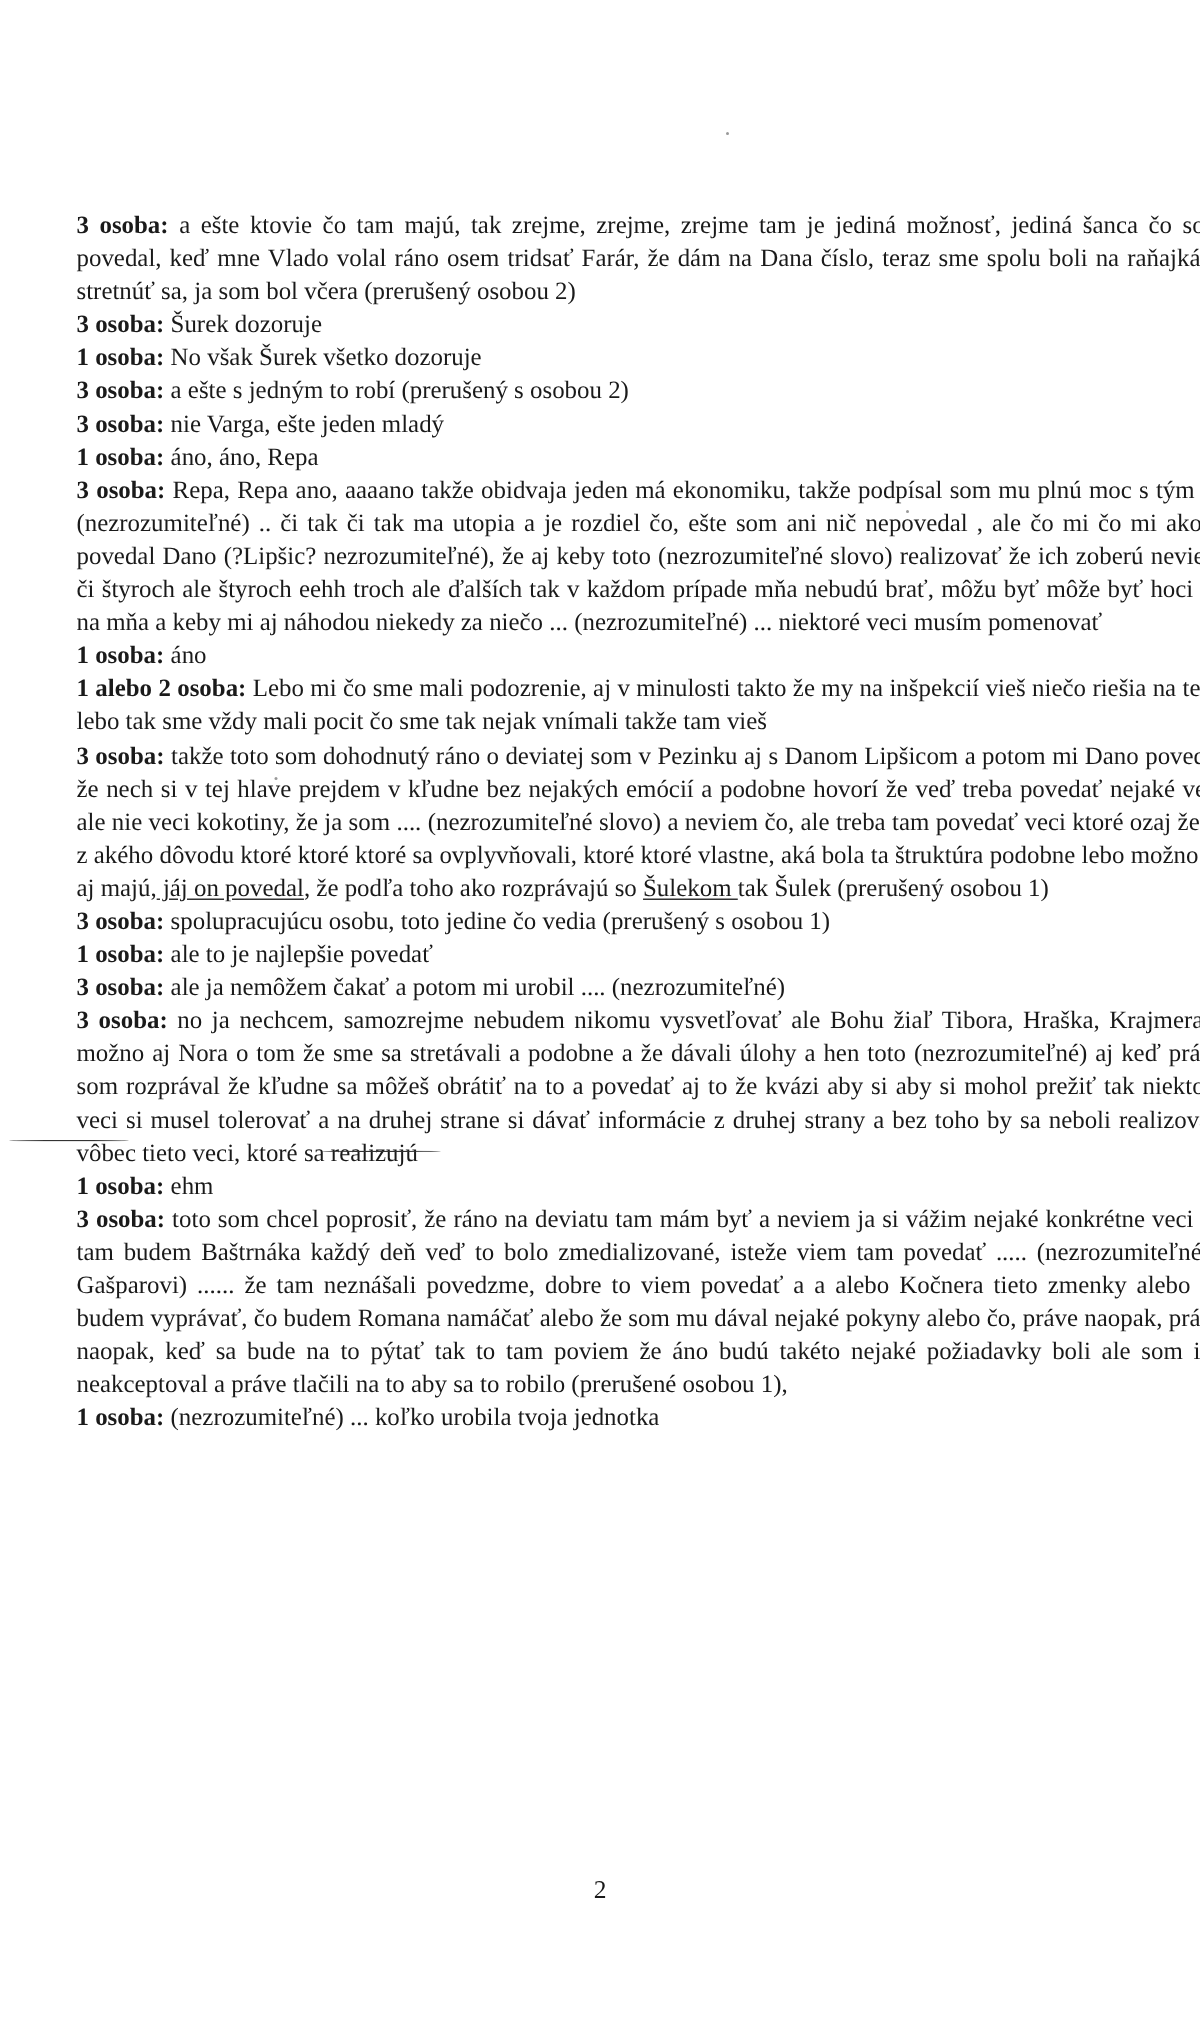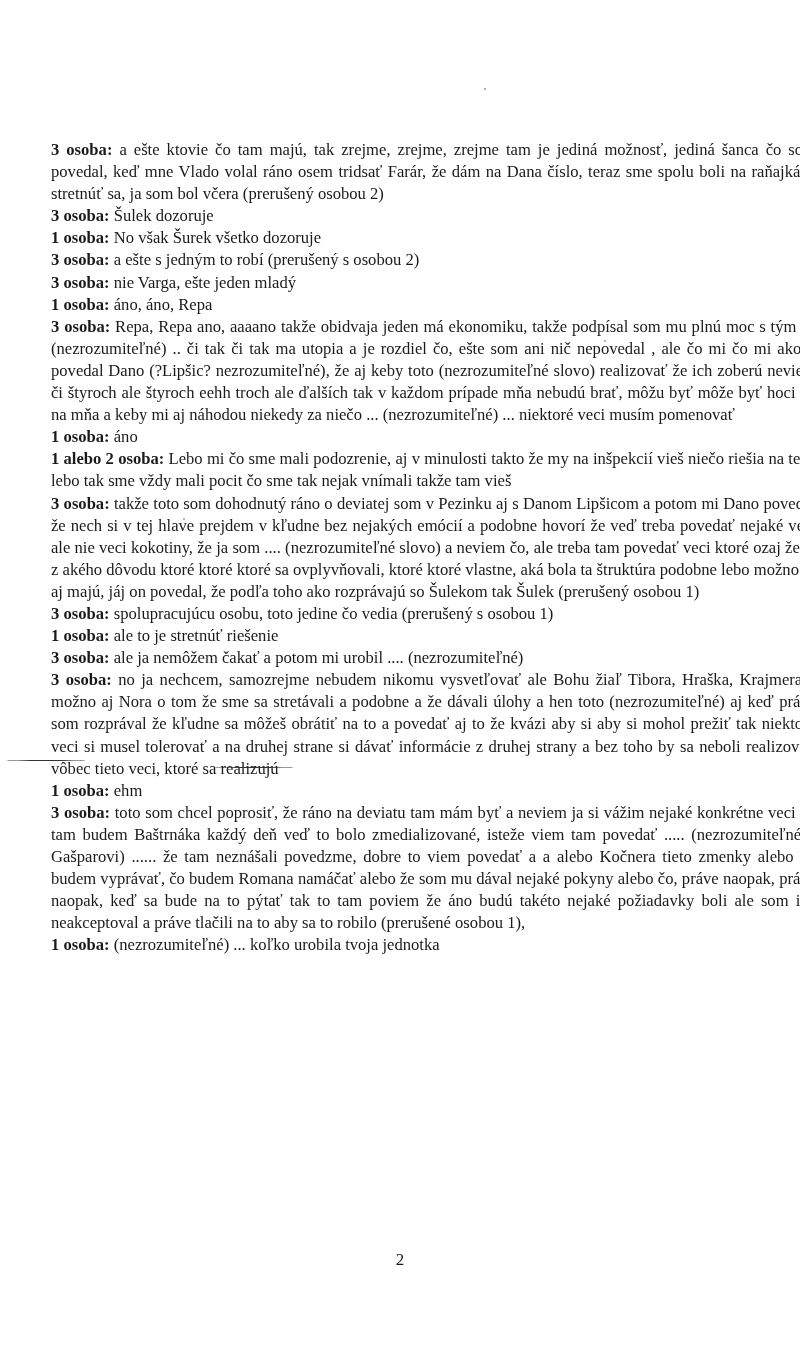--- a/index.html
+++ b/index.html
@@ -10,47 +10,47 @@
   }
   .page {
     position: absolute; left: 25px; top: 139px; width: 765px;
     font-size: 16.6px; line-height: 22.1px;
     text-align: justify;
     margin-left: 26px;
   }
   .turn { margin: 0; padding: 0; }
   .turn .speaker { font-weight: bold; }
   .turn .speaker::after { content: " "; }
-  .u { text-decoration-color: #333; text-underline-offset: 2px; }
+  .u { text-decoration: underline; text-decoration-color: #333; text-underline-offset: 2px; }
   .ink-mark {
     position: absolute; height: 0; border-top: 1.4px solid #333;
     border-radius: 50%;
   }
   .page-number {
     position: absolute; left: 0; width: 800px; top: 1250px;
     text-align: center; font-size: 17px;
   }
   .speck { position:absolute; width:2px; height:2px; background:#999; border-radius:50%; }
 </style>
 </head>
 <body>
 
 <div class="page">
   <p class="turn"><span class="speaker">3 osoba:</span><span>a ešte ktovie čo tam majú, tak zrejme, zrejme, zrejme tam je jediná možnosť, jediná šanca čo som povedal, keď mne Vlado volal  ráno osem tridsať Farár, že dám na Dana číslo, teraz sme spolu boli na raňajkách stretnúť sa, ja som bol včera (prerušený osobou 2)</span></p>
-  <p class="turn"><span class="speaker">3 osoba:</span><span>Šulek dozoruje</span></p>
+  <p class="turn"><span class="speaker">3 osoba:</span><span>Šurek dozoruje</span></p>
   <p class="turn"><span class="speaker">1 osoba:</span><span>No však Šurek všetko dozoruje</span></p>
   <p class="turn"><span class="speaker">3 osoba:</span><span>a ešte s jedným to robí (prerušený s osobou 2)</span></p>
   <p class="turn"><span class="speaker">3 osoba:</span><span>nie Varga, ešte jeden mladý</span></p>
   <p class="turn"><span class="speaker">1 osoba:</span><span>áno, áno, Repa</span></p>
   <p class="turn"><span class="speaker">3 osoba:</span><span>Repa, Repa ano, aaaano takže obidvaja jeden má ekonomiku, takže podpísal som mu plnú moc s tým že (nezrozumiteľné) .. či tak či tak ma utopia a je rozdiel čo, ešte som ani nič nepovedal , ale čo mi čo mi akože povedal Dano (?Lipšic? nezrozumiteľné), že aj keby toto (nezrozumiteľné slovo) realizovať že ich zoberú neviem či štyroch ale štyroch eehh troch ale ďalších tak v každom prípade mňa nebudú brať, môžu byť môže byť hoci čo na mňa a keby mi aj náhodou niekedy za niečo ... (nezrozumiteľné) ... niektoré veci musím pomenovať</span></p>
   <p class="turn"><span class="speaker">1 osoba:</span><span>áno</span></p>
   <p class="turn"><span class="speaker">1 alebo 2 osoba:</span><span>Lebo mi čo sme mali podozrenie, aj v minulosti takto že my na inšpekcií vieš niečo riešia na teba lebo tak sme vždy mali pocit čo sme tak nejak vnímali takže tam vieš</span></p>
   <p class="turn"><span class="speaker">3 osoba:</span><span><span>takže toto som dohodnutý ráno o deviatej som v Pezinku aj s Danom Lipšicom a potom mi Dano povedal že nech si v tej hlave prejdem v kľudne bez nejakých emócií a podobne hovorí že veď treba povedať nejaké veci ale nie veci kokotiny, že ja som .... (nezrozumiteľné slovo) a neviem čo, ale treba tam povedať veci ktoré ozaj že aj z akého dôvodu ktoré ktoré ktoré sa ovplyvňovali, ktoré ktoré vlastne, aká bola ta štruktúra podobne lebo možno ju aj majú,</span><span class="u"> jáj on povedal</span><span>, že podľa toho ako rozprávajú so </span><span class="u">Šulekom </span><span>tak Šulek (prerušený osobou 1)</span></span></p>
   <p class="turn"><span class="speaker">3 osoba:</span><span>spolupracujúcu osobu, toto jedine čo vedia (prerušený s osobou 1)</span></p>
-  <p class="turn"><span class="speaker">1 osoba:</span><span>ale to je stretnúť riešenie</span></p>
+  <p class="turn"><span class="speaker">1 osoba:</span><span>ale to je najlepšie povedať</span></p>
   <p class="turn"><span class="speaker">3 osoba:</span><span>ale ja nemôžem čakať a potom mi urobil .... (nezrozumiteľné)</span></p>
   <p class="turn"><span class="speaker">3 osoba:</span><span>no ja nechcem, samozrejme nebudem nikomu vysvetľovať ale Bohu žiaľ Tibora, Hraška, Krajmera a možno aj Nora  o tom že sme sa stretávali a podobne a že dávali úlohy a hen toto (nezrozumiteľné)  aj keď práve som rozprával  že kľudne sa môžeš obrátiť na to a povedať aj to že kvázi aby si aby si mohol prežiť tak niektoré veci si musel tolerovať a na druhej strane si dávať informácie z druhej strany a bez toho by sa neboli realizovali vôbec tieto veci, ktoré sa realizujú</span></p>
   <p class="turn"><span class="speaker">1 osoba:</span><span>ehm</span></p>
   <p class="turn"><span class="speaker">3 osoba:</span><span>toto som chcel poprosiť, že ráno na deviatu tam mám byť a neviem ja si vážim nejaké konkrétne veci čo tam budem Baštrnáka každý deň veď to bolo zmedializované, isteže viem tam povedať ..... (nezrozumiteľné o Gašparovi) ...... že tam neznášali povedzme, dobre to viem povedať a a alebo Kočnera tieto zmenky alebo čo budem vyprávať, čo budem Romana namáčať alebo že som mu dával nejaké pokyny alebo čo, práve naopak, práve naopak, keď sa bude na to pýtať tak to tam poviem že áno budú takéto nejaké požiadavky boli ale som ich neakceptoval a práve tlačili na to aby sa to robilo (prerušené osobou 1),</span></p>
   <p class="turn"><span class="speaker">1 osoba:</span><span>(nezrozumiteľné) ... koľko urobila tvoja jednotka</span></p>
 </div>
 
 <div class="ink-mark" style="left:6px; top:760px; width:80px;"></div>
 <div class="ink-mark" style="left:214px; top:767px; width:80px; border-top-width:1.2px;"></div>
 

